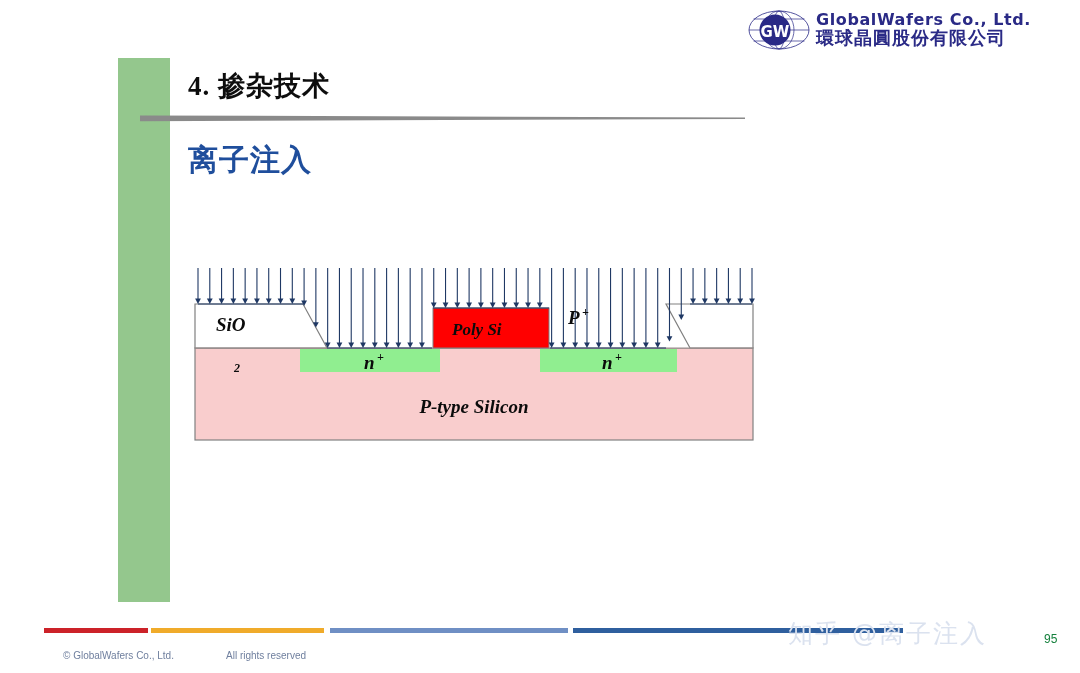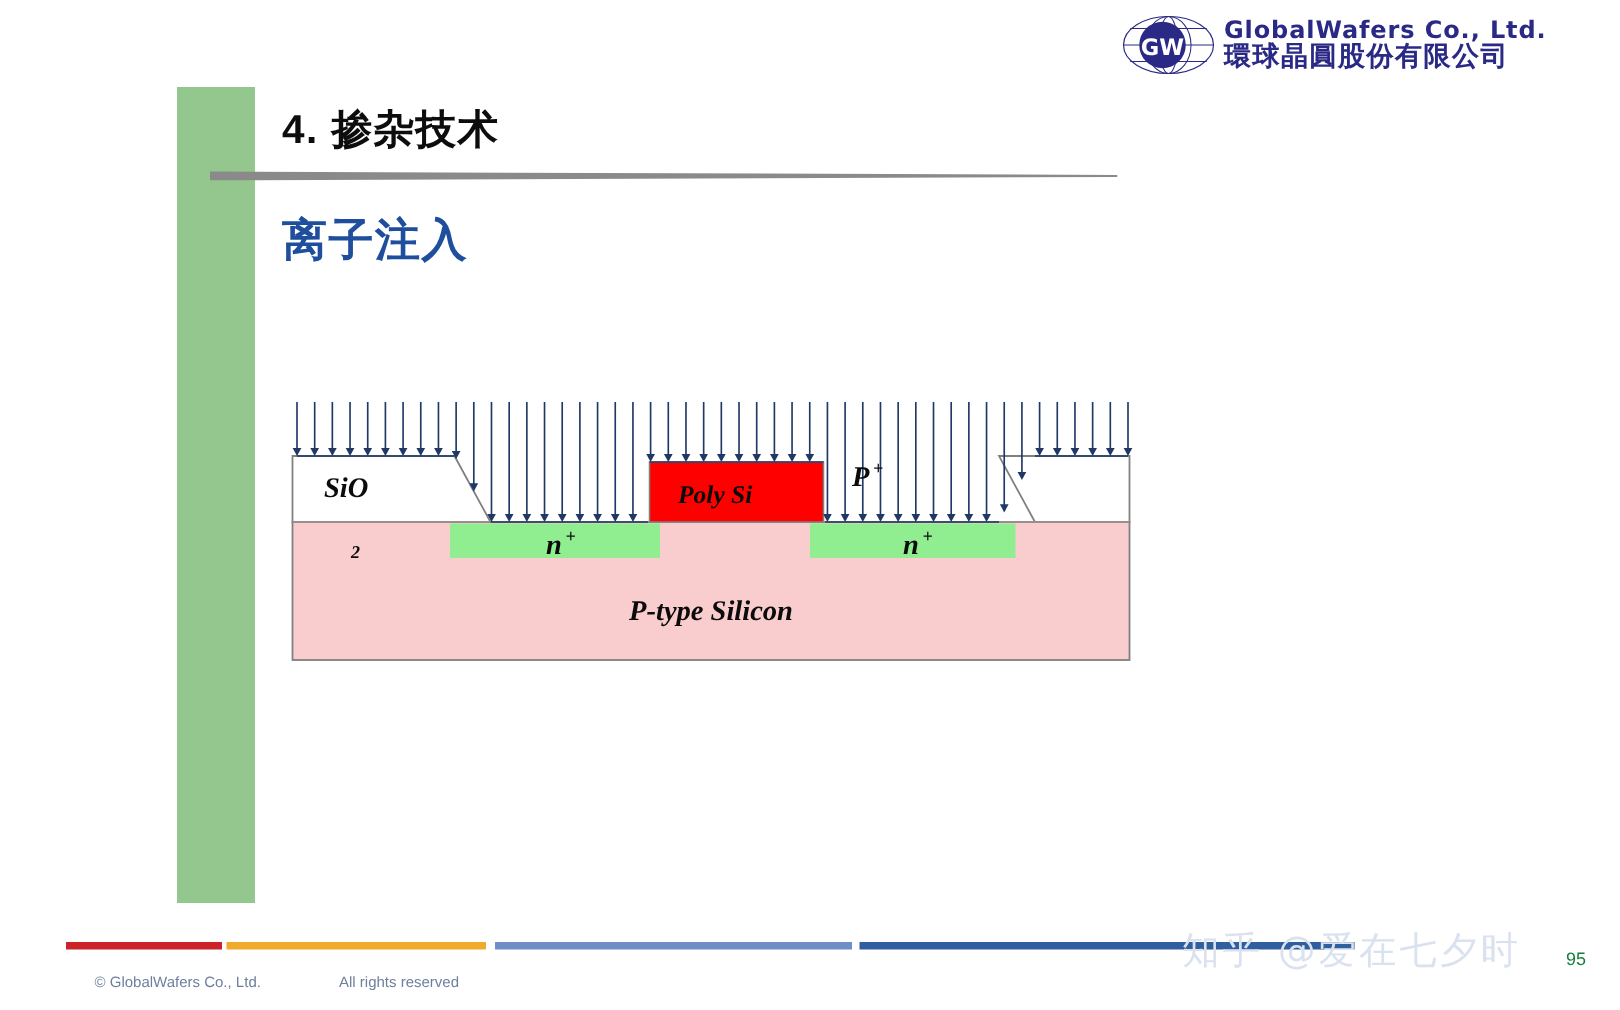--- a/index.html
+++ b/index.html
@@ -61,21 +61,21 @@
     width: 52px;
     height: 544px;
     background: #94c78d;
   }
 
   
   .slide-title {
     position: absolute;
     left: 188px;
     top: 68px;
-    font-family: Liberation Sans, sans-serif;
+    font-family: Liberation Serif, serif;
     font-weight: bold;
     font-size: 27px;
     color: #0d0d0d;
     letter-spacing: 1px;
     white-space: nowrap;
   }
   .title-rule {
     position: absolute;
     left: 140px;
     top: 108px;
@@ -331,14 +331,14 @@
 <div class="footer-bars">
     <div class="fbar" style="left: 44px; width: 104px; background: rgb(204, 34, 41);"></div>
     <div class="fbar" style="left: 151px; width: 173px; background: rgb(240, 171, 42);"></div>
     <div class="fbar" style="left: 330px; width: 238px; background: rgb(111, 143, 196);"></div>
     <div class="fbar" style="left: 573px; width: 330px; background: rgb(47, 95, 158);"></div>
   </div>
 
 <div class="footer-text footer-copy">© GlobalWafers Co., Ltd.</div>
 <div class="footer-text footer-rights">All rights reserved</div>
 
-<div class="watermark">知乎 @爱在七夕时</div>
+<div class="watermark">知乎 @离子注入</div>
 <div class="page-num">95</div>
 
 </body></html>

